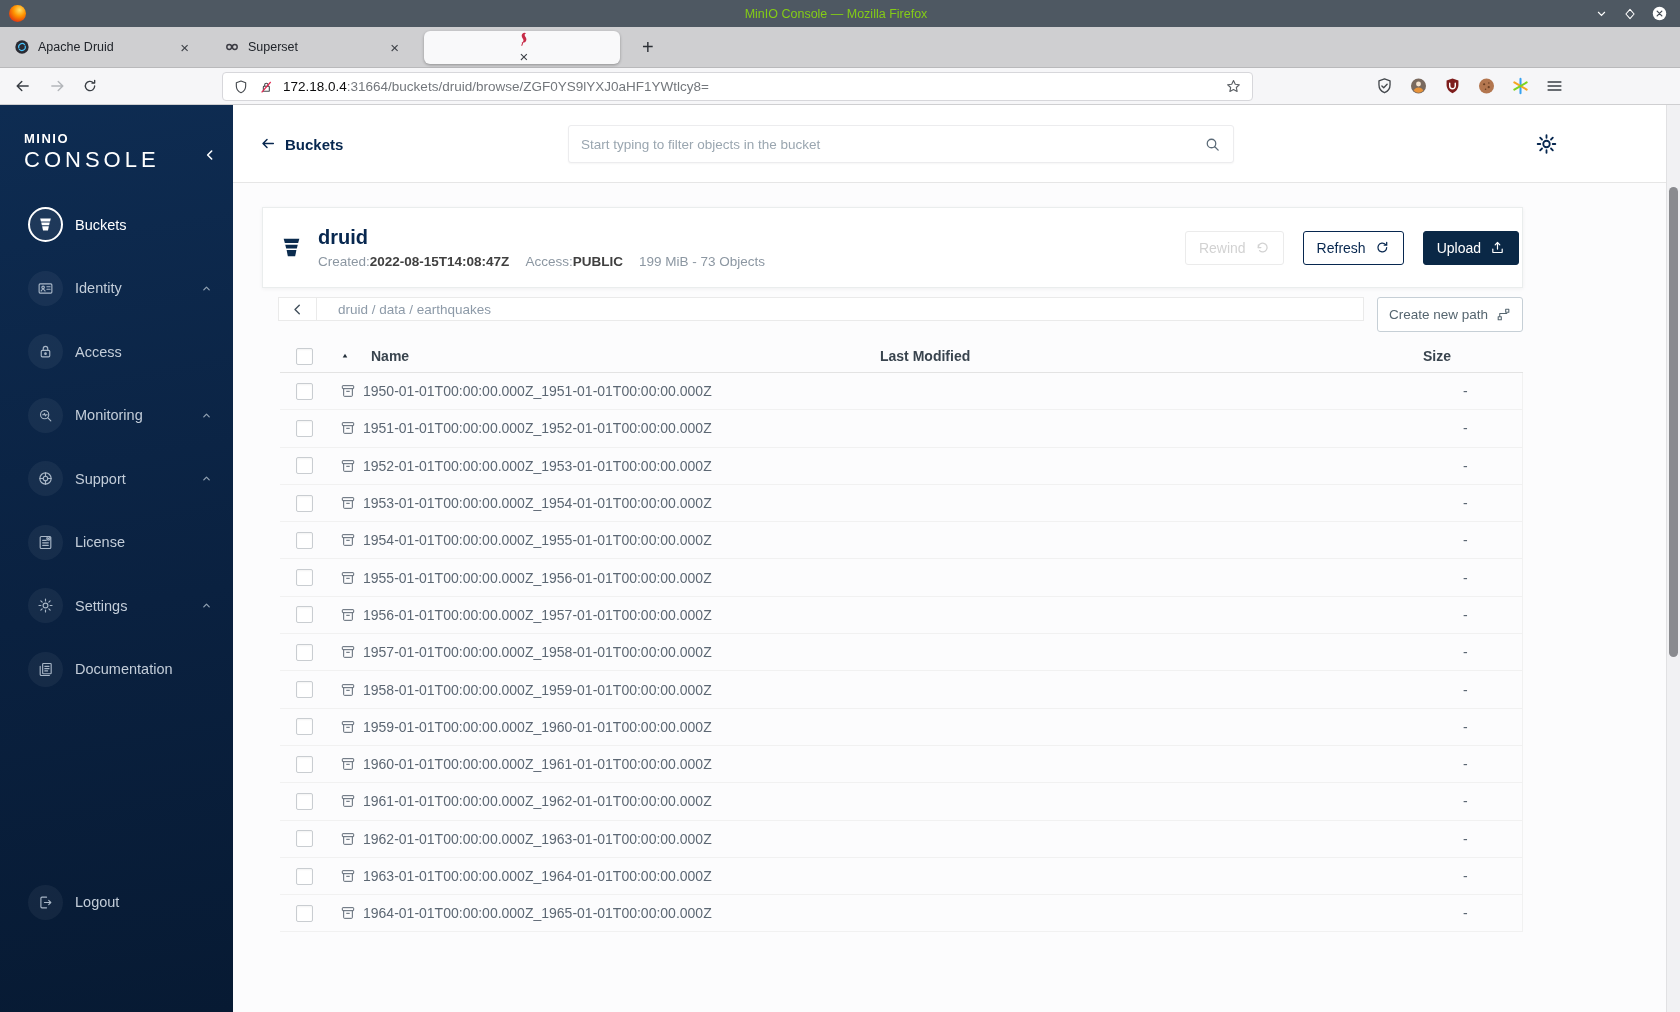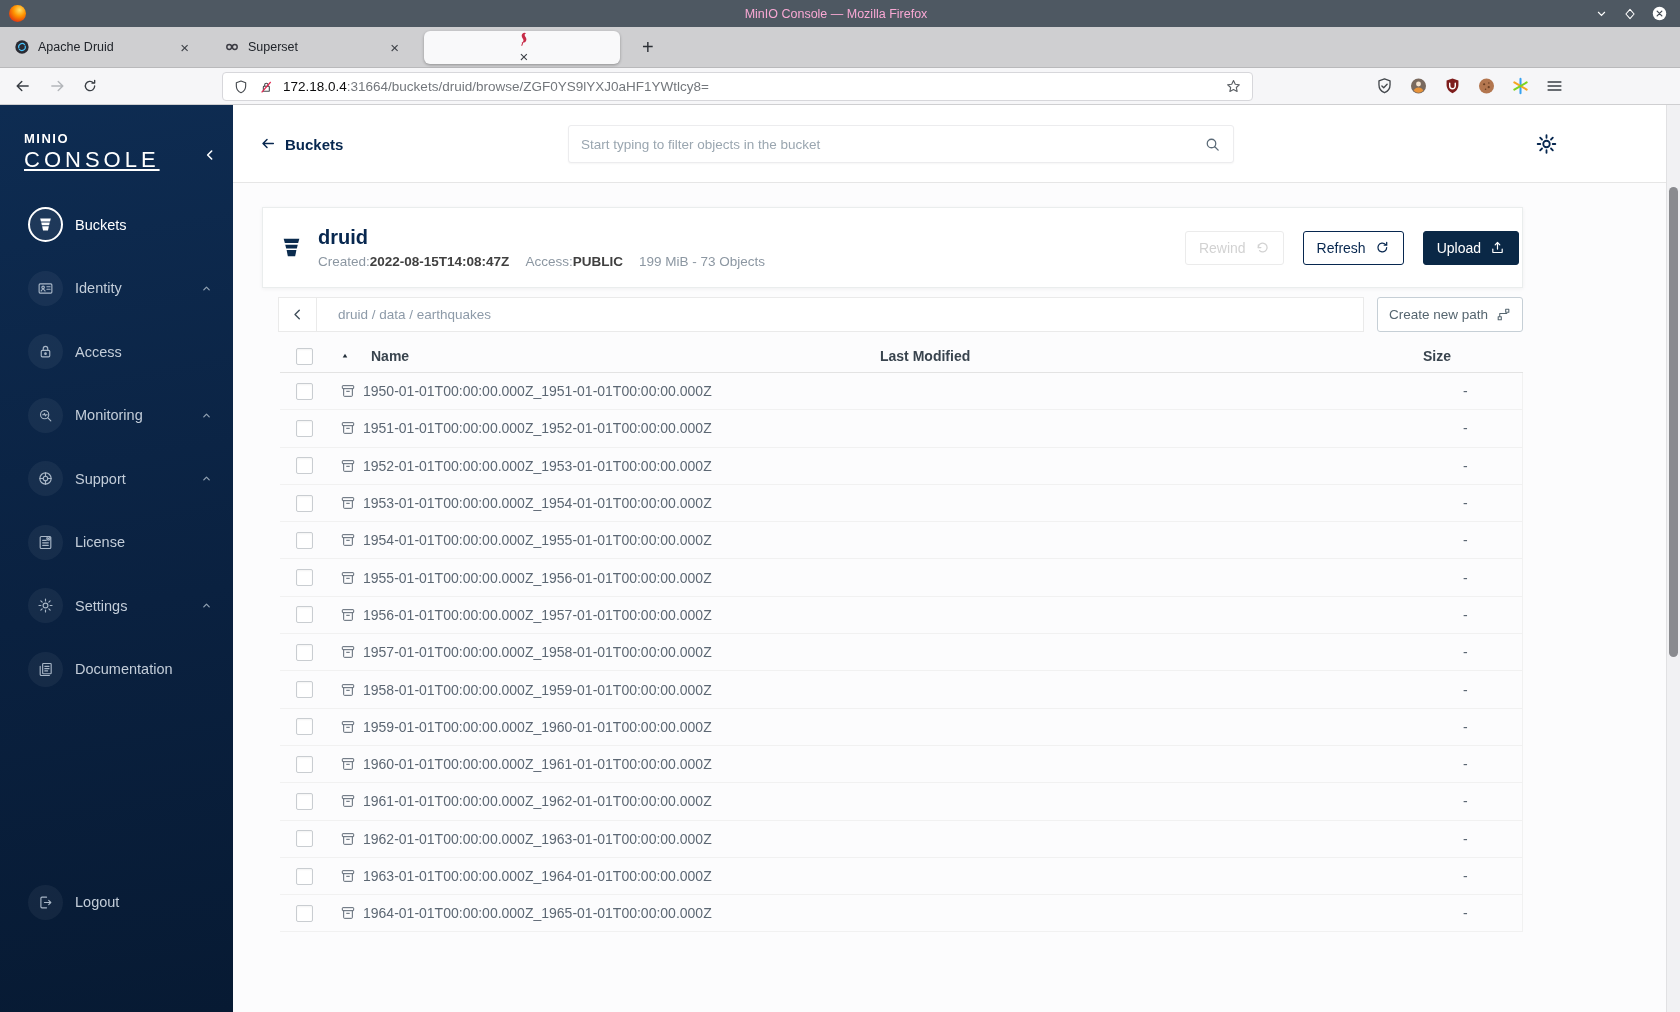--- a/index.html
+++ b/index.html
@@ -3,21 +3,21 @@
 <meta charset="utf-8">
 <style>
   * { margin:0; padding:0; box-sizing:border-box; }
   html,body { width:1680px; height:1012px; overflow:hidden;
     font-family:"Liberation Sans", sans-serif; background:#fff; }
 
   
   .titlebar { height:27px; background:#4e5862; display:flex; align-items:center; position:relative; color:#fff; }
   .fx-logo { width:17px; height:17px; border-radius:50%; margin-left:9px; z-index:1;
     background:radial-gradient(circle at 62% 30%, #ffe066 0%, #ff9500 38%, #e8450c 72%, #b5007f 100%); }
-  .tb-title { position:absolute; left:0; right:8px; text-align:center; font-size:12.5px; color:#f9a8d4; }
+  .tb-title { position:absolute; left:0; right:8px; text-align:center; font-size:12.5px; color:#84cc16; }
   .tb-controls { margin-left:auto; display:flex; align-items:center; gap:14px; padding-right:12px; z-index:1; }
   .tb-controls .wicn { display:inline-flex; cursor:pointer; }
 
   .tabstrip { height:41px; background:#cfcfd1; display:flex; align-items:center; padding-left:4px; border-bottom:1px solid #b9b9bb; }
   .tab { width:196px; height:33px; display:flex; align-items:center; padding:0 6px 0 10px;
     font-size:12.5px; color:#20242a; border-radius:6px; margin-right:14px; cursor:pointer; }
   .tab.active { background:#f9f9fa; box-shadow:0 1px 3px rgba(0,0,0,.3);flex-direction:column; }
   .tab .icn { width:16px; height:16px; flex-shrink:0; }
   .tab-label { flex:1; margin-left:8px; white-space:nowrap; overflow:hidden; }
   .tab-close { color:#3d4147; font-size:15px; padding:0 5px; line-height:1; cursor:pointer; }
@@ -34,21 +34,21 @@
   .nav-right { position:absolute; right:116px; top:50%; transform:translateY(-50%); display:flex; gap:15px; align-items:center; }
   .nav-right .icn { width:19px; height:19px; cursor:pointer; display:inline-flex; }
 
   
   .app { display:flex; height:907px; }
 
   .sidebar { width:233px; flex-shrink:0; position:relative; display:flex; flex-direction:column;
     background:linear-gradient(170deg,#0e2c52 0%,#0a2140 55%,#071a33 100%); }
   .logo { padding:26px 0 0 24px; color:#fff; }
   .logo-minio { font-size:13px; font-weight:bold; letter-spacing:1.5px; }
-  .logo-console { font-size:22px; font-weight:400; letter-spacing:4px; margin-top:1px;text-decoration:underline; }
+  .logo-console { font-size:22px; font-weight:400; letter-spacing:4px; margin-top:1px; }
   .collapse { position:absolute; top:42px; right:15px; color:#fff; cursor:pointer; display:inline-flex; }
   .nav-list { margin-top:20px; }
   .nav-item { height:63.5px; display:flex; align-items:center; padding:0 20px 0 28px; cursor:pointer; }
   .icon-circle { width:35px; height:35px; border-radius:50%; background:rgba(255,255,255,0.05);
     display:flex; align-items:center; justify-content:center; color:#a9b7c7; flex-shrink:0; }
   .nav-item.active .icon-circle { border:2px solid #fff; color:#fff; background:rgba(255,255,255,0.07); }
   .icon-circle .icn { width:17px; height:17px; display:inline-flex; }
   .nav-label { margin-left:12px; font-size:14.5px; color:#c3cdd9; }
   .nav-item.active .nav-label { color:#fff; }
   .nav-chevron { margin-left:auto; color:#90a0b2; display:inline-flex; width:13px; height:13px; }
@@ -77,21 +77,21 @@
   .m-gap { margin-left:16px; }
   .card-actions { margin-left:auto; display:flex; align-items:center; gap:19px; }
   .btn { height:34px; border-radius:3px; font-size:14px; display:flex; align-items:center; gap:9px;
     padding:0 13px; background:#fff; cursor:pointer; font-family:inherit; }
   .btn .icn { width:15px; height:15px; display:inline-flex; }
   .btn-rewind { border:1px solid #ebebeb; color:#d2d2d2; cursor:default; }
   .btn-refresh { border:1.5px solid #07274f; color:#07274f; }
   .btn-upload { background:#0a2846; border:1px solid #0a2846; color:#fff; }
 
   .path-row { display:flex; margin-top:9px; margin-left:16px; width:1245px; }
-  .pathbar { flex:1; height:35px; border:1px solid #eaeaea; background:#fff; display:flex; align-items:center; }
+  .pathbar { flex:1; height:24px; border:1px solid #eaeaea; background:#fff; display:flex; align-items:center; }
   .path-back { width:38px; height:100%; border-right:1px solid #eaeaea; display:flex; align-items:center;
     justify-content:center; color:#42505c; cursor:pointer; }
   .path-text { margin-left:21px; font-size:13.5px; color:#8d9aa8; }
   .create-path { margin-left:13px; width:146px; height:35px; border:1px solid #c6cfd6; border-radius:3px;
     background:#fff; color:#55656f; font-size:13.5px; display:flex; align-items:center; justify-content:center;
     gap:8px; cursor:pointer; }
   .create-path .icn { width:15px; height:15px; display:inline-flex; }
 
   .objects-table { margin:8px 0 0 18px; width:1243px; }
   .t-grid { display:grid; grid-template-columns:48px 536px 1fr 120px; align-items:center; }

